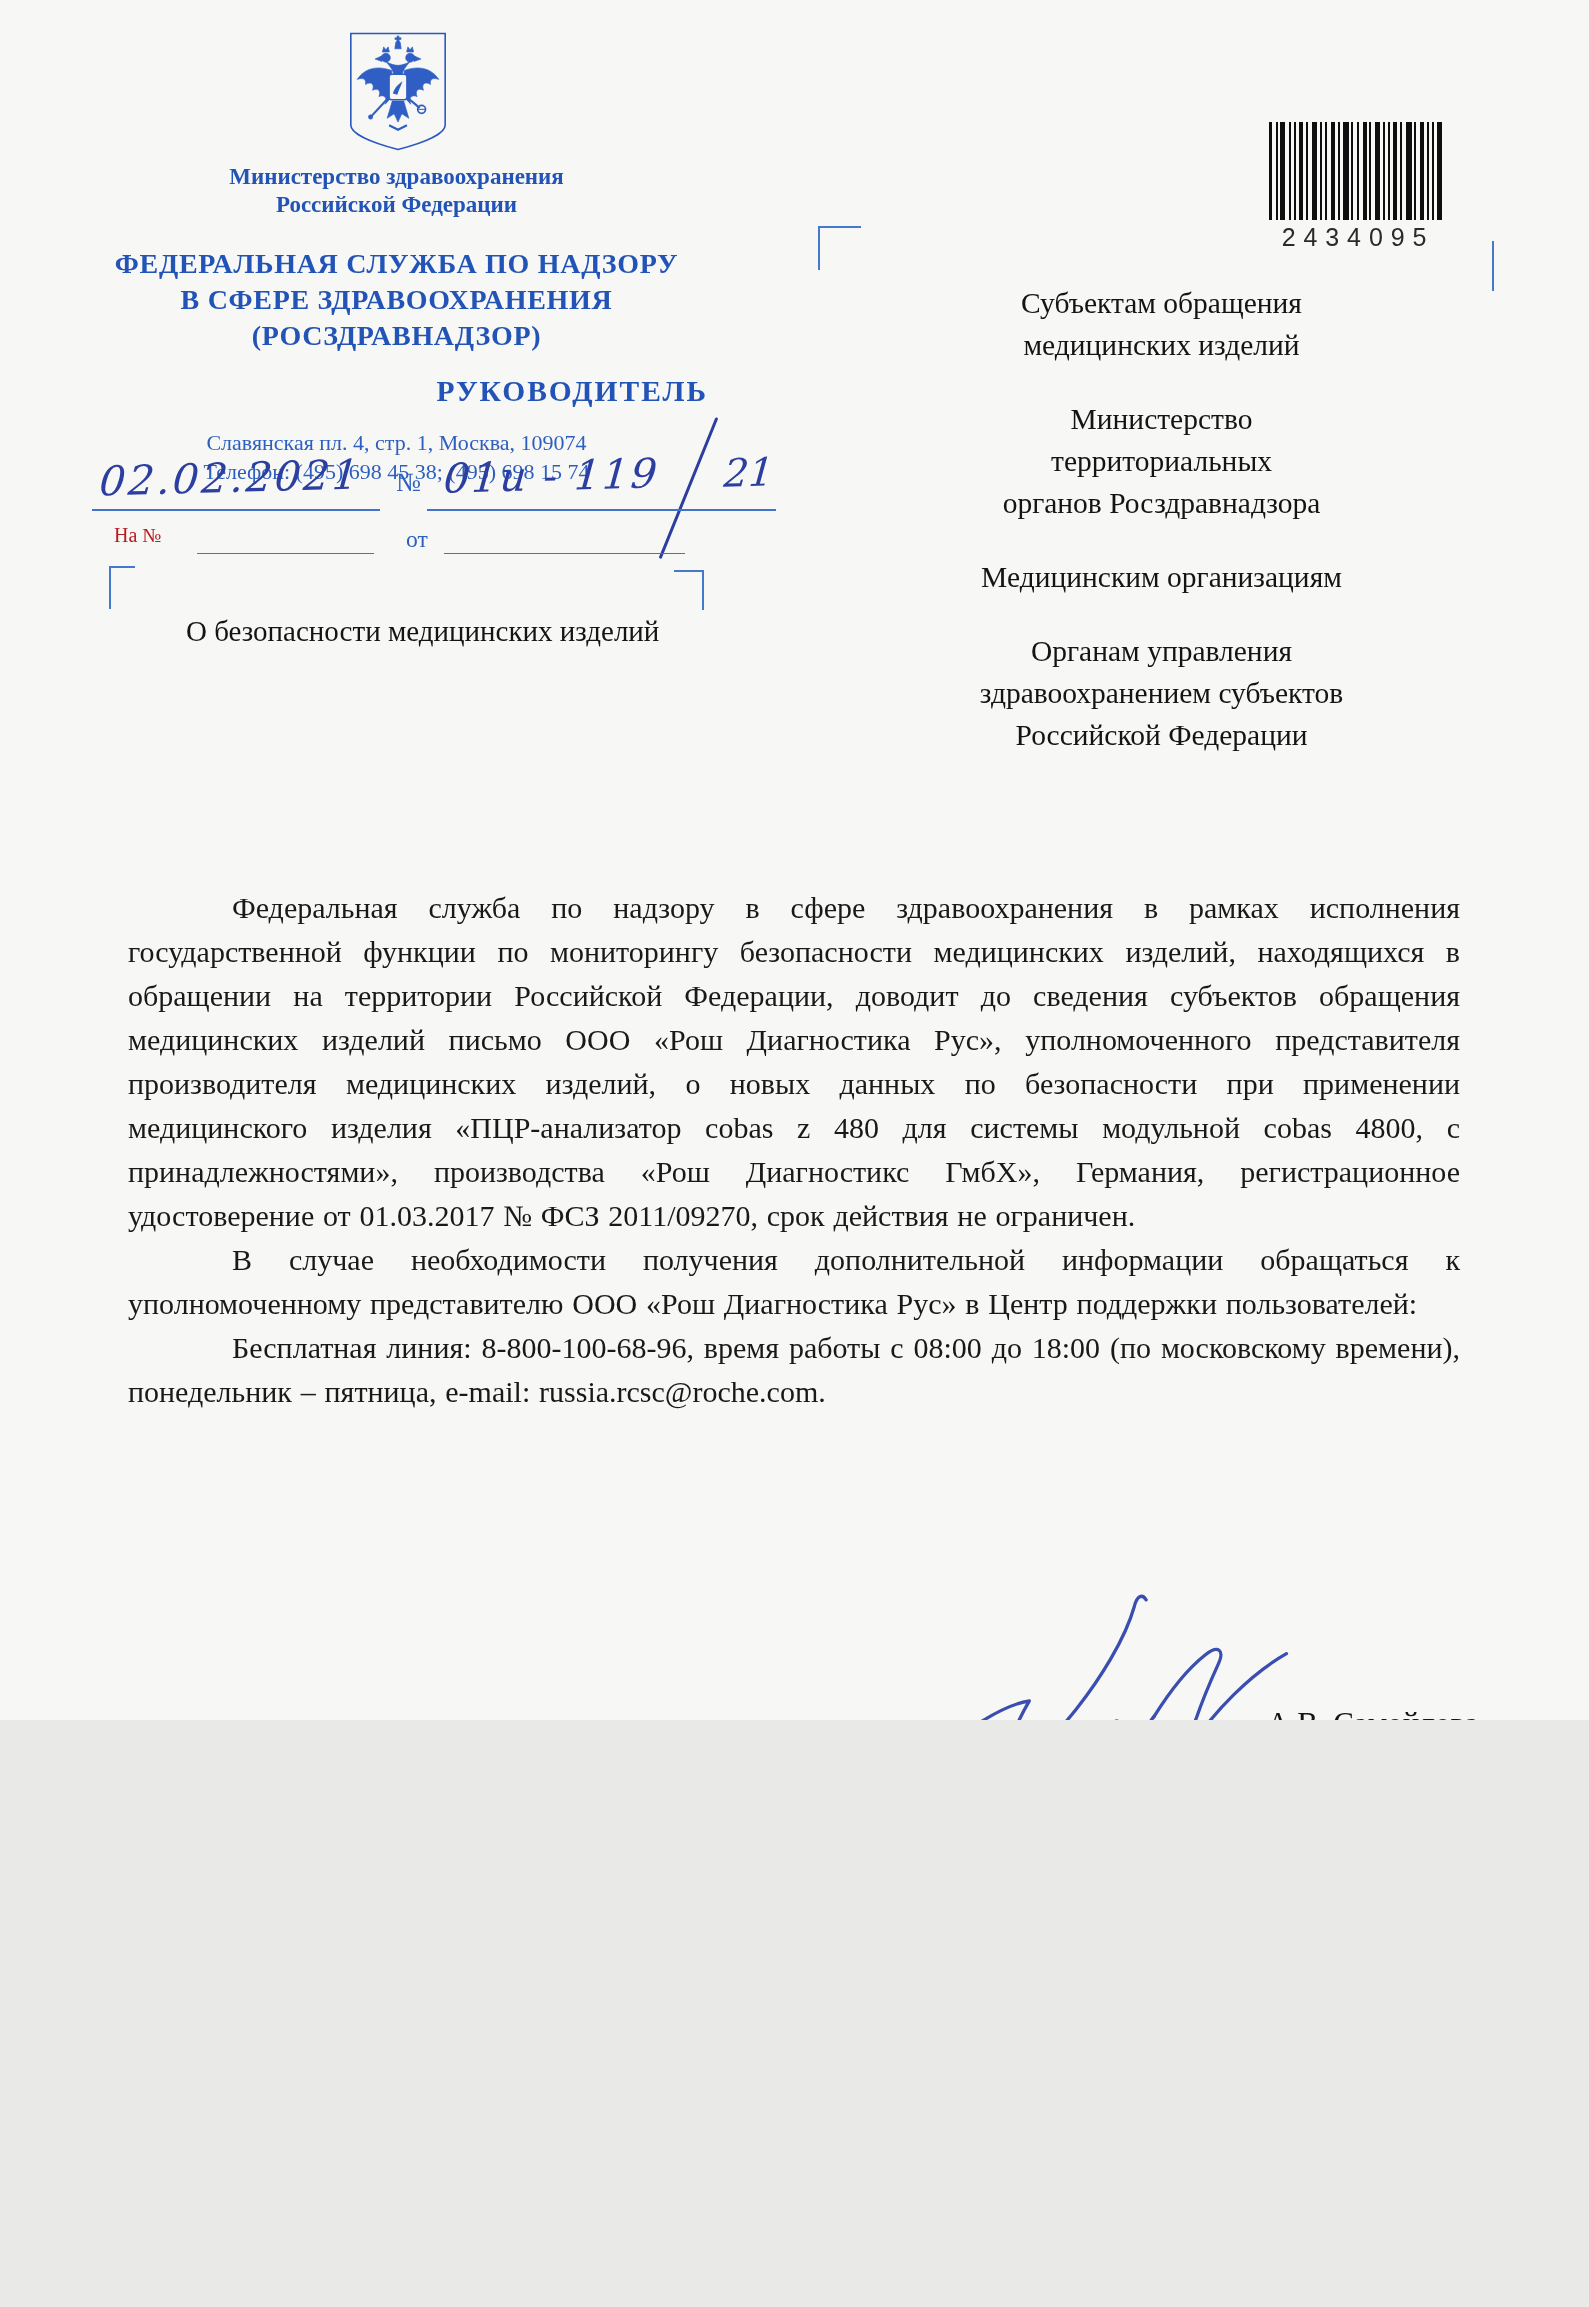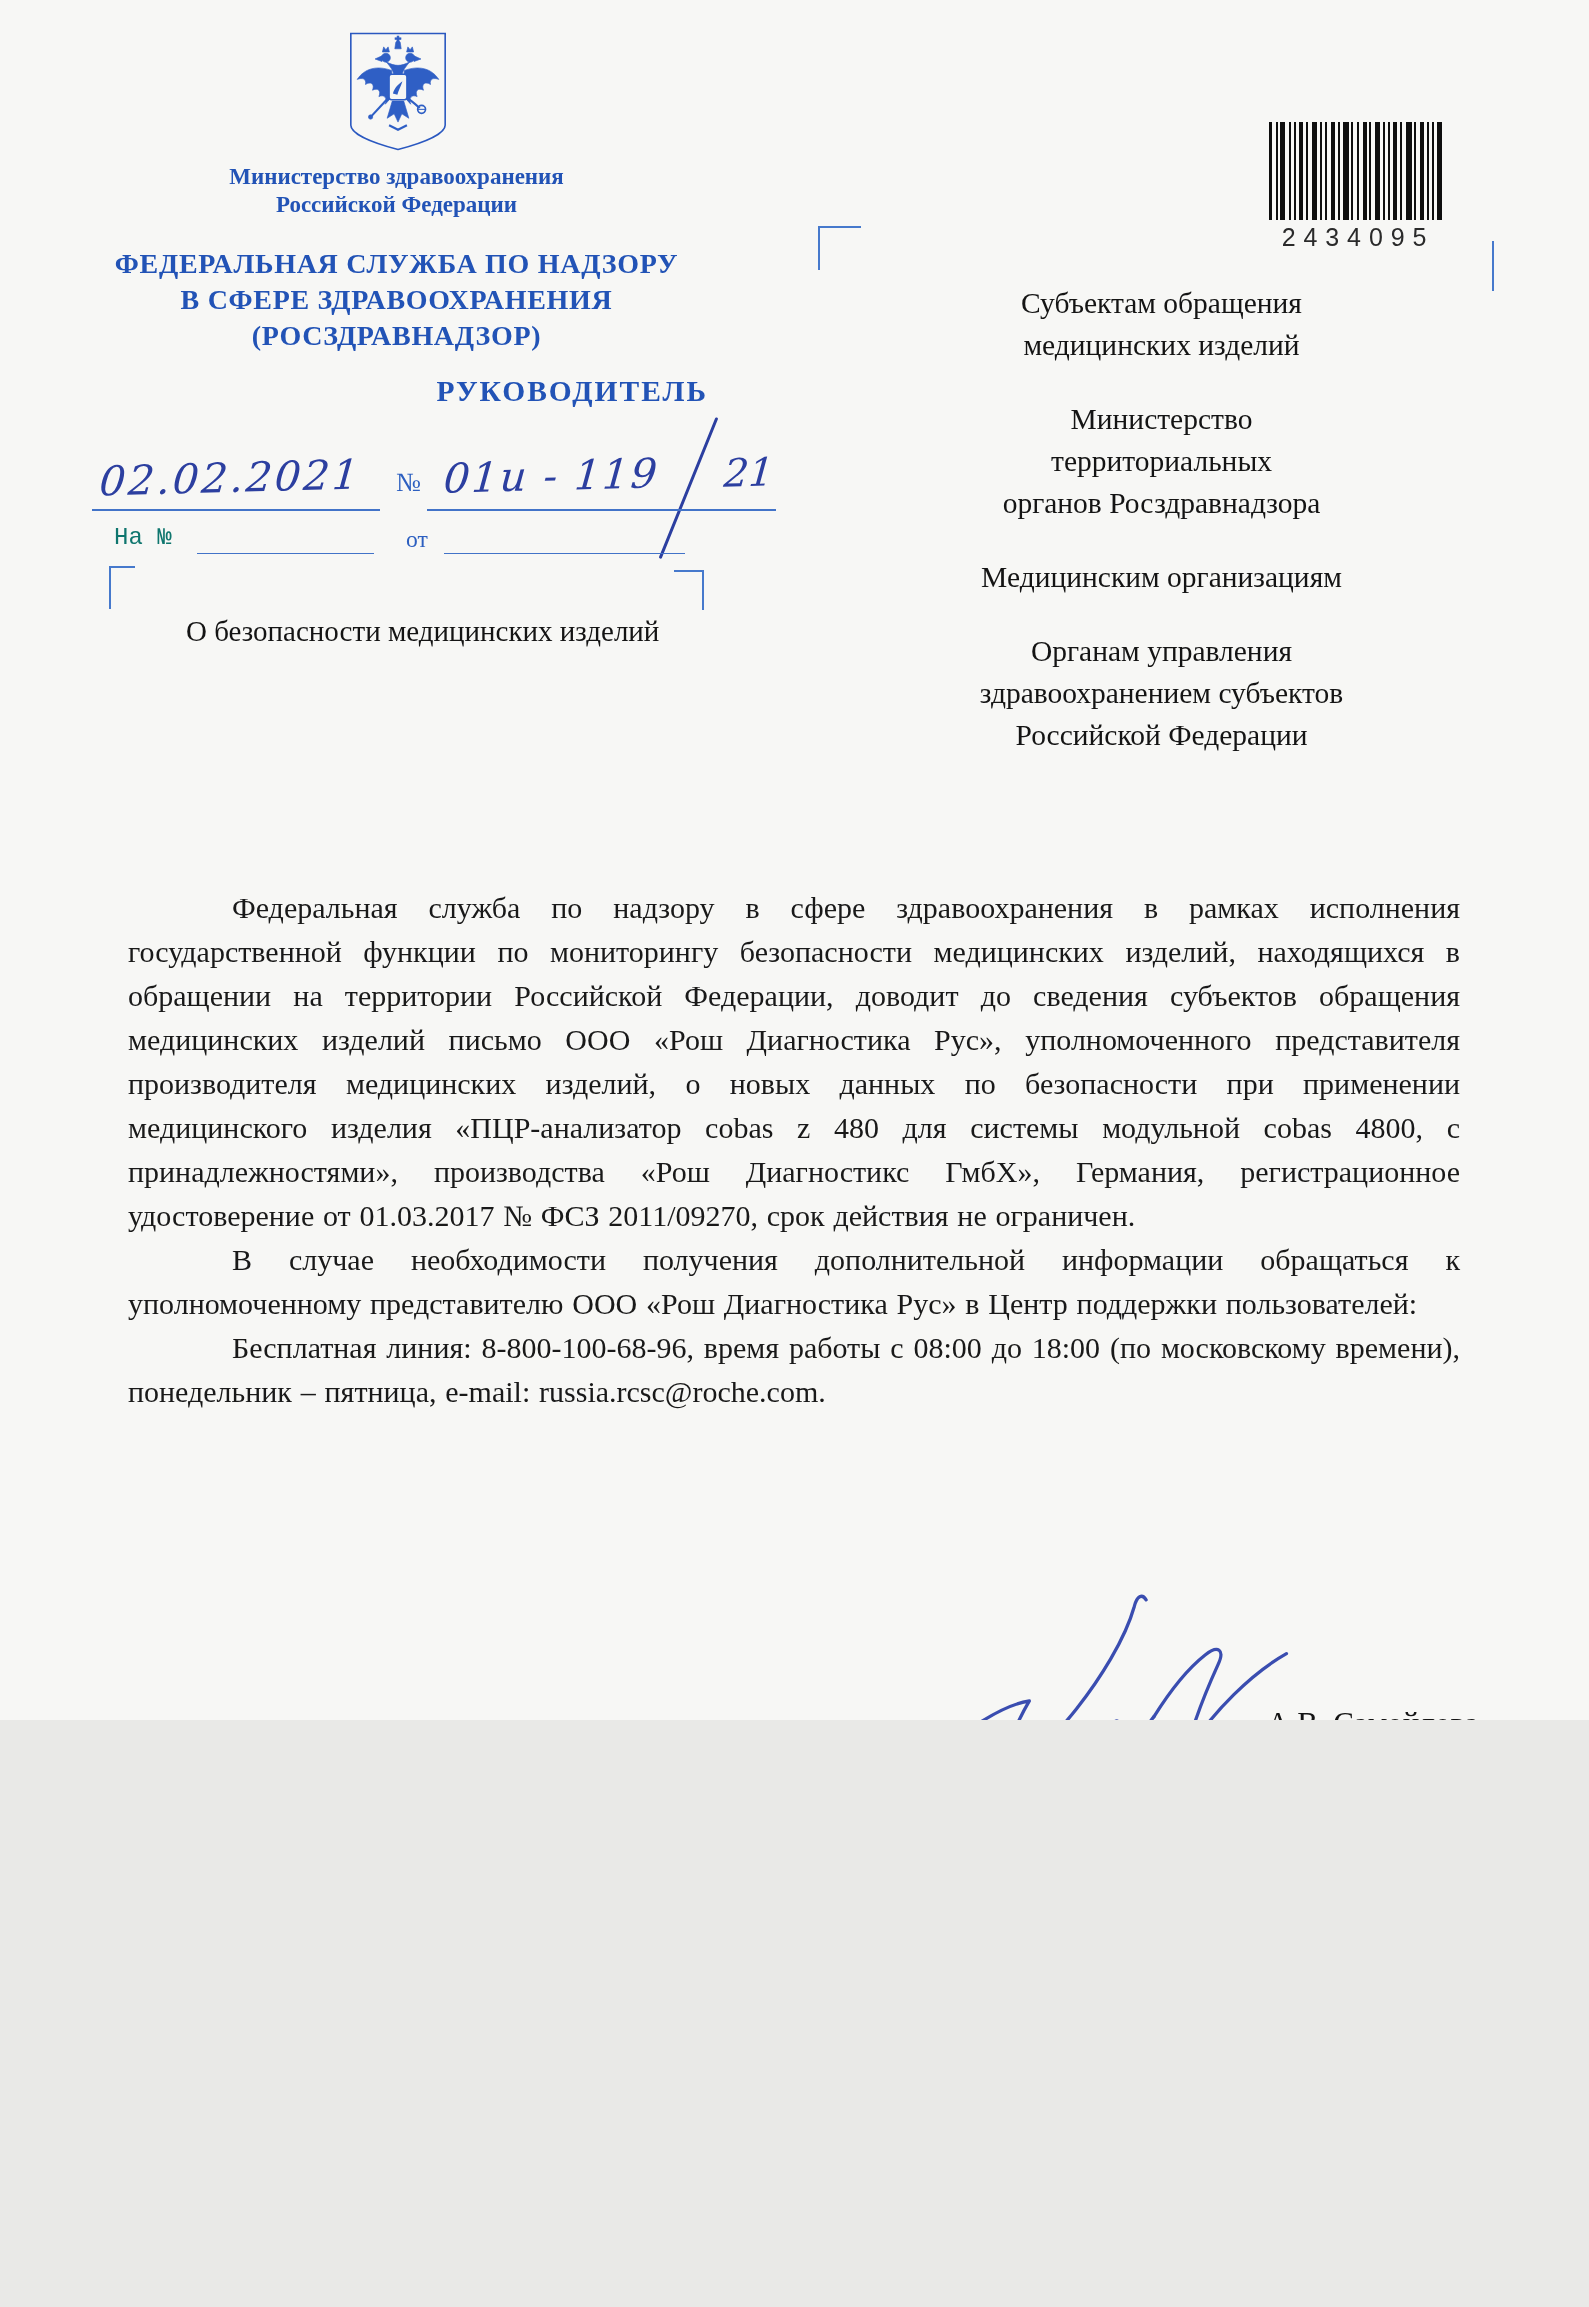--- a/index.html
+++ b/index.html
@@ -22,21 +22,21 @@
   .hw-date{left:100px;top:454px;font-size:41px;letter-spacing:2.6px;}
   .no-sign{position:absolute;left:396px;top:468px;font-size:26px;color:#2c5fc0;}
   .hw-num{left:444px;top:452px;font-size:41px;letter-spacing:2px;}
   .big-slash{position:absolute;left:687px;top:412px;width:2.6px;height:152px;background:#2c3fa0;transform:rotate(22deg);border-radius:2px;}
   .hw-num2{left:724px;top:450px;font-size:39px;}
   .u{position:absolute;height:0;border-bottom:2px solid #4273c8;}
   .u1{left:92px;top:509px;width:288px;}
   .u2{left:427px;top:509px;width:349px;}
   .u3{left:197px;top:553px;width:177px;border-bottom-width:1.3px;}
   .u4{left:444px;top:553px;width:241px;border-bottom-width:1.3px;}
-  .na-label{position:absolute;left:114px;top:524px;font-size:24px;color:#0f766e;font-family:Liberation Mono, monospace;}
+  .na-label{position:absolute;left:114px;top:524px;font-size:20px;color:#b91c1c;}
   .ot-label{position:absolute;left:406px;top:526px;font-size:23.6px;color:#2c5fc0;}
   
   .brk{position:absolute;}
   .b-subj-left{left:109px;top:566px;width:23.6px;height:41px;border-left:2px solid #4679cc;border-top:2px solid #4679cc;}
   .b-subj-right{left:674px;top:570px;width:27.5px;height:38px;border-right:2px solid #4679cc;border-top:2px solid #4679cc;}
   .b-recip-left{left:818px;top:226px;width:41px;height:42px;border-left:2px solid #4679cc;border-top:2px solid #4679cc;}
   .b-recip-right{left:1492px;top:241px;width:0;height:50px;border-right:2px solid #4679cc;}
   
   .subject{position:absolute;left:186px;top:615px;font-size:29px;color:#141414;white-space:nowrap;}
   
@@ -92,20 +92,24 @@
     <div class="lh-ministry">
       <div>Министерство здравоохранения</div>
       <div>Российской Федерации</div>
     </div>
     <div class="lh-service">
       <div>ФЕДЕРАЛЬНАЯ СЛУЖБА ПО НАДЗОРУ</div>
       <div>В СФЕРЕ ЗДРАВООХРАНЕНИЯ</div>
       <div>(РОСЗДРАВНАДЗОР)</div>
     </div>
     <div class="lh-chief">РУКОВОДИТЕЛЬ</div>
+    <div class="lh-addr">
+      <div>Славянская пл. 4, стр. 1, Москва, 109074</div>
+      <div>Телефон: (495) 698 45 38; (495) 698 15 74</div>
+    </div>
   </div>
 
   <div class="hw hw-date">02.02.2021</div>
   <div class="no-sign">№</div>
   <div class="hw hw-num">01и - 119</div>
   <div class="big-slash"></div>
   <div class="hw hw-num2">21</div>
   <div class="u u1"></div>
   <div class="u u2"></div>
 

